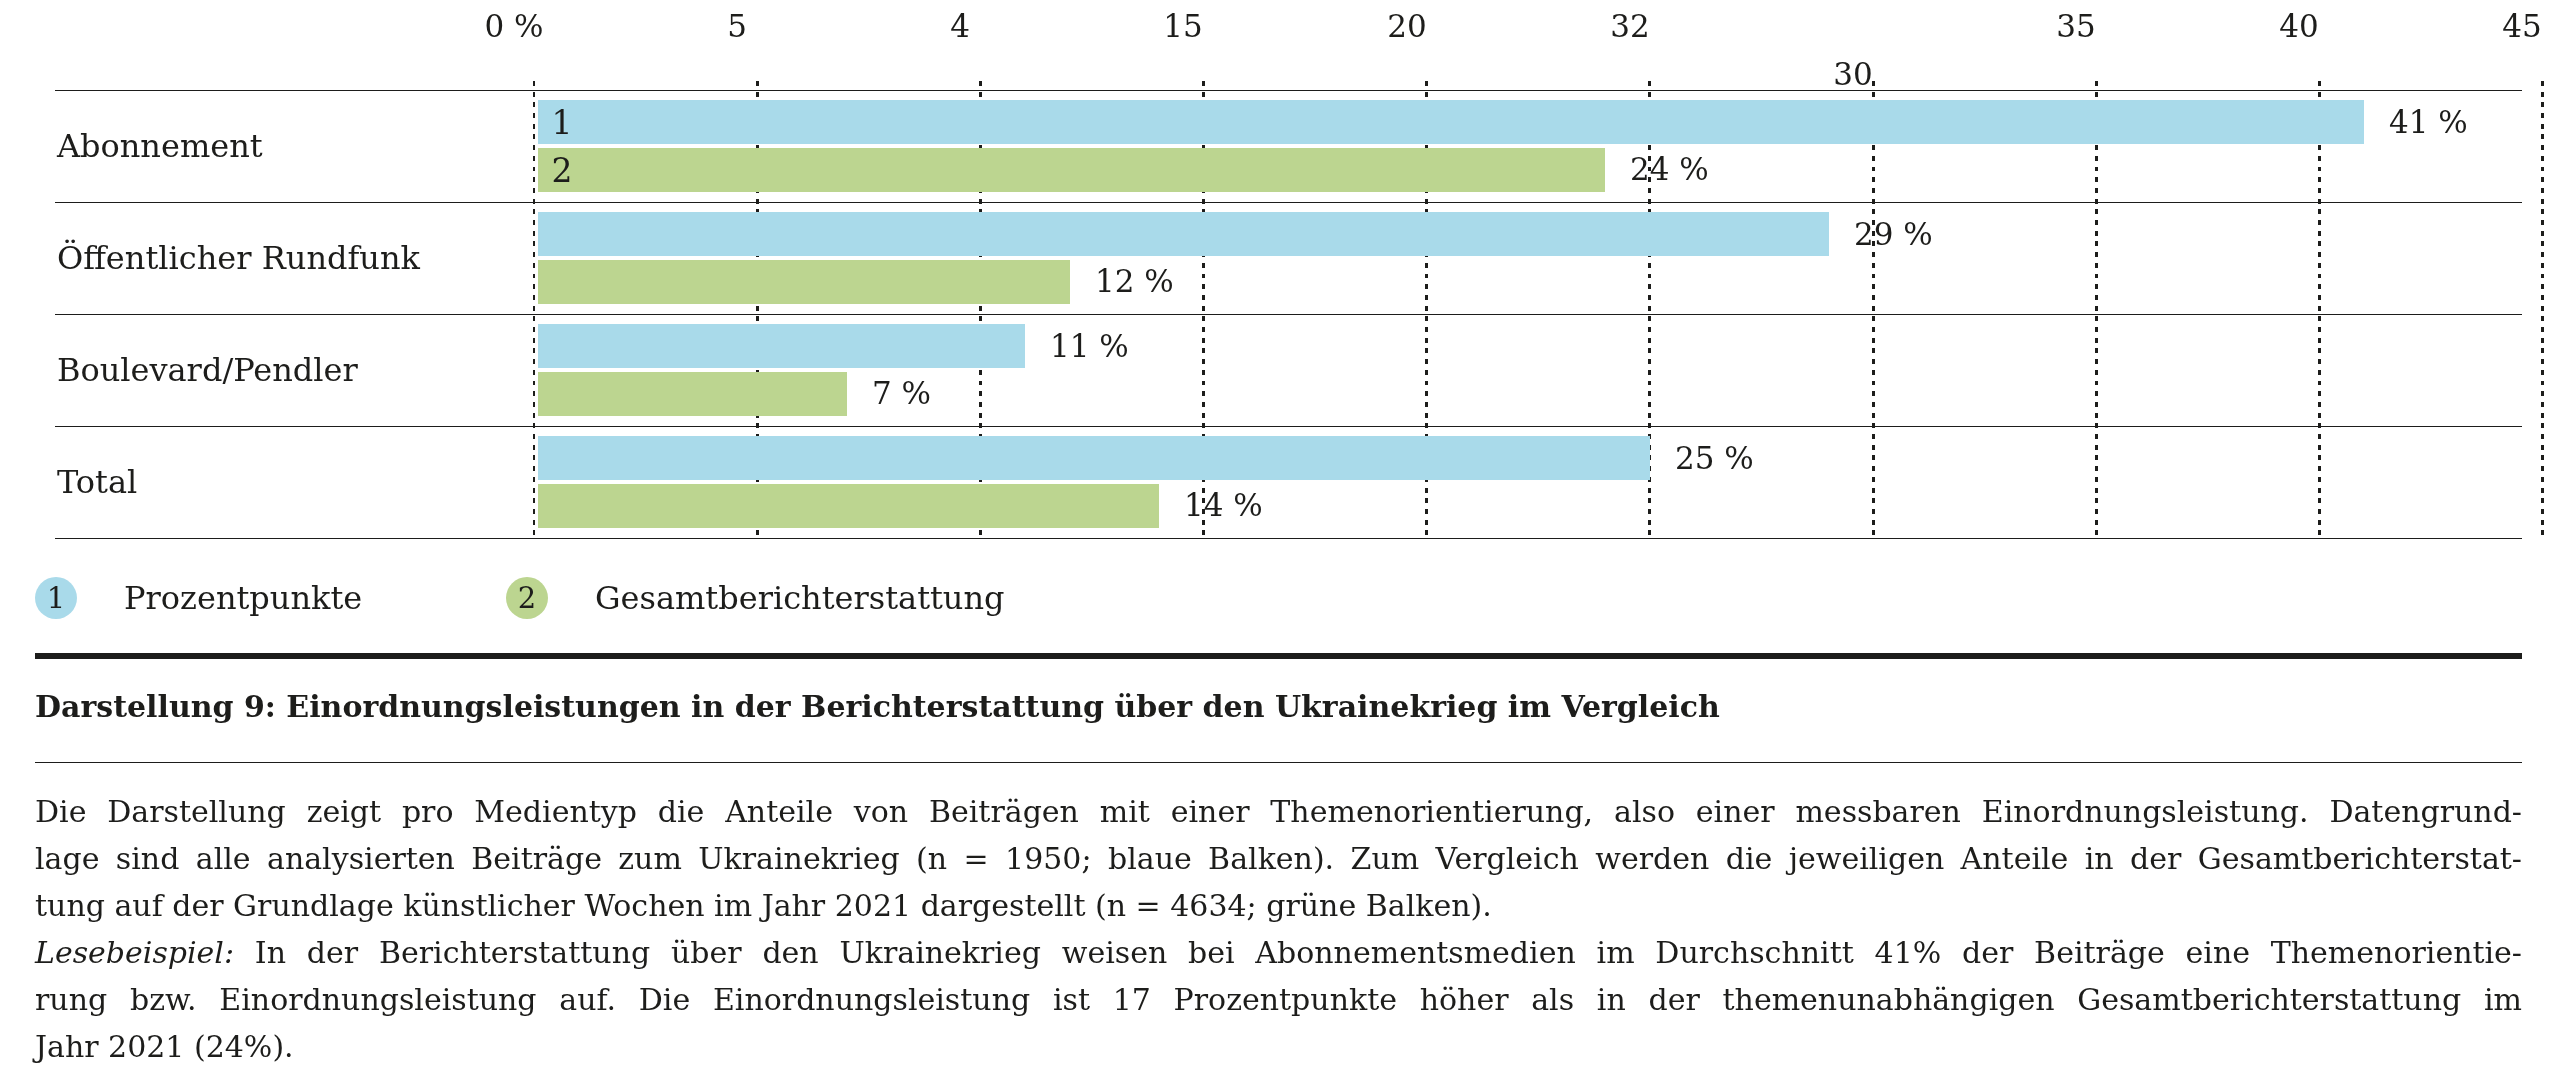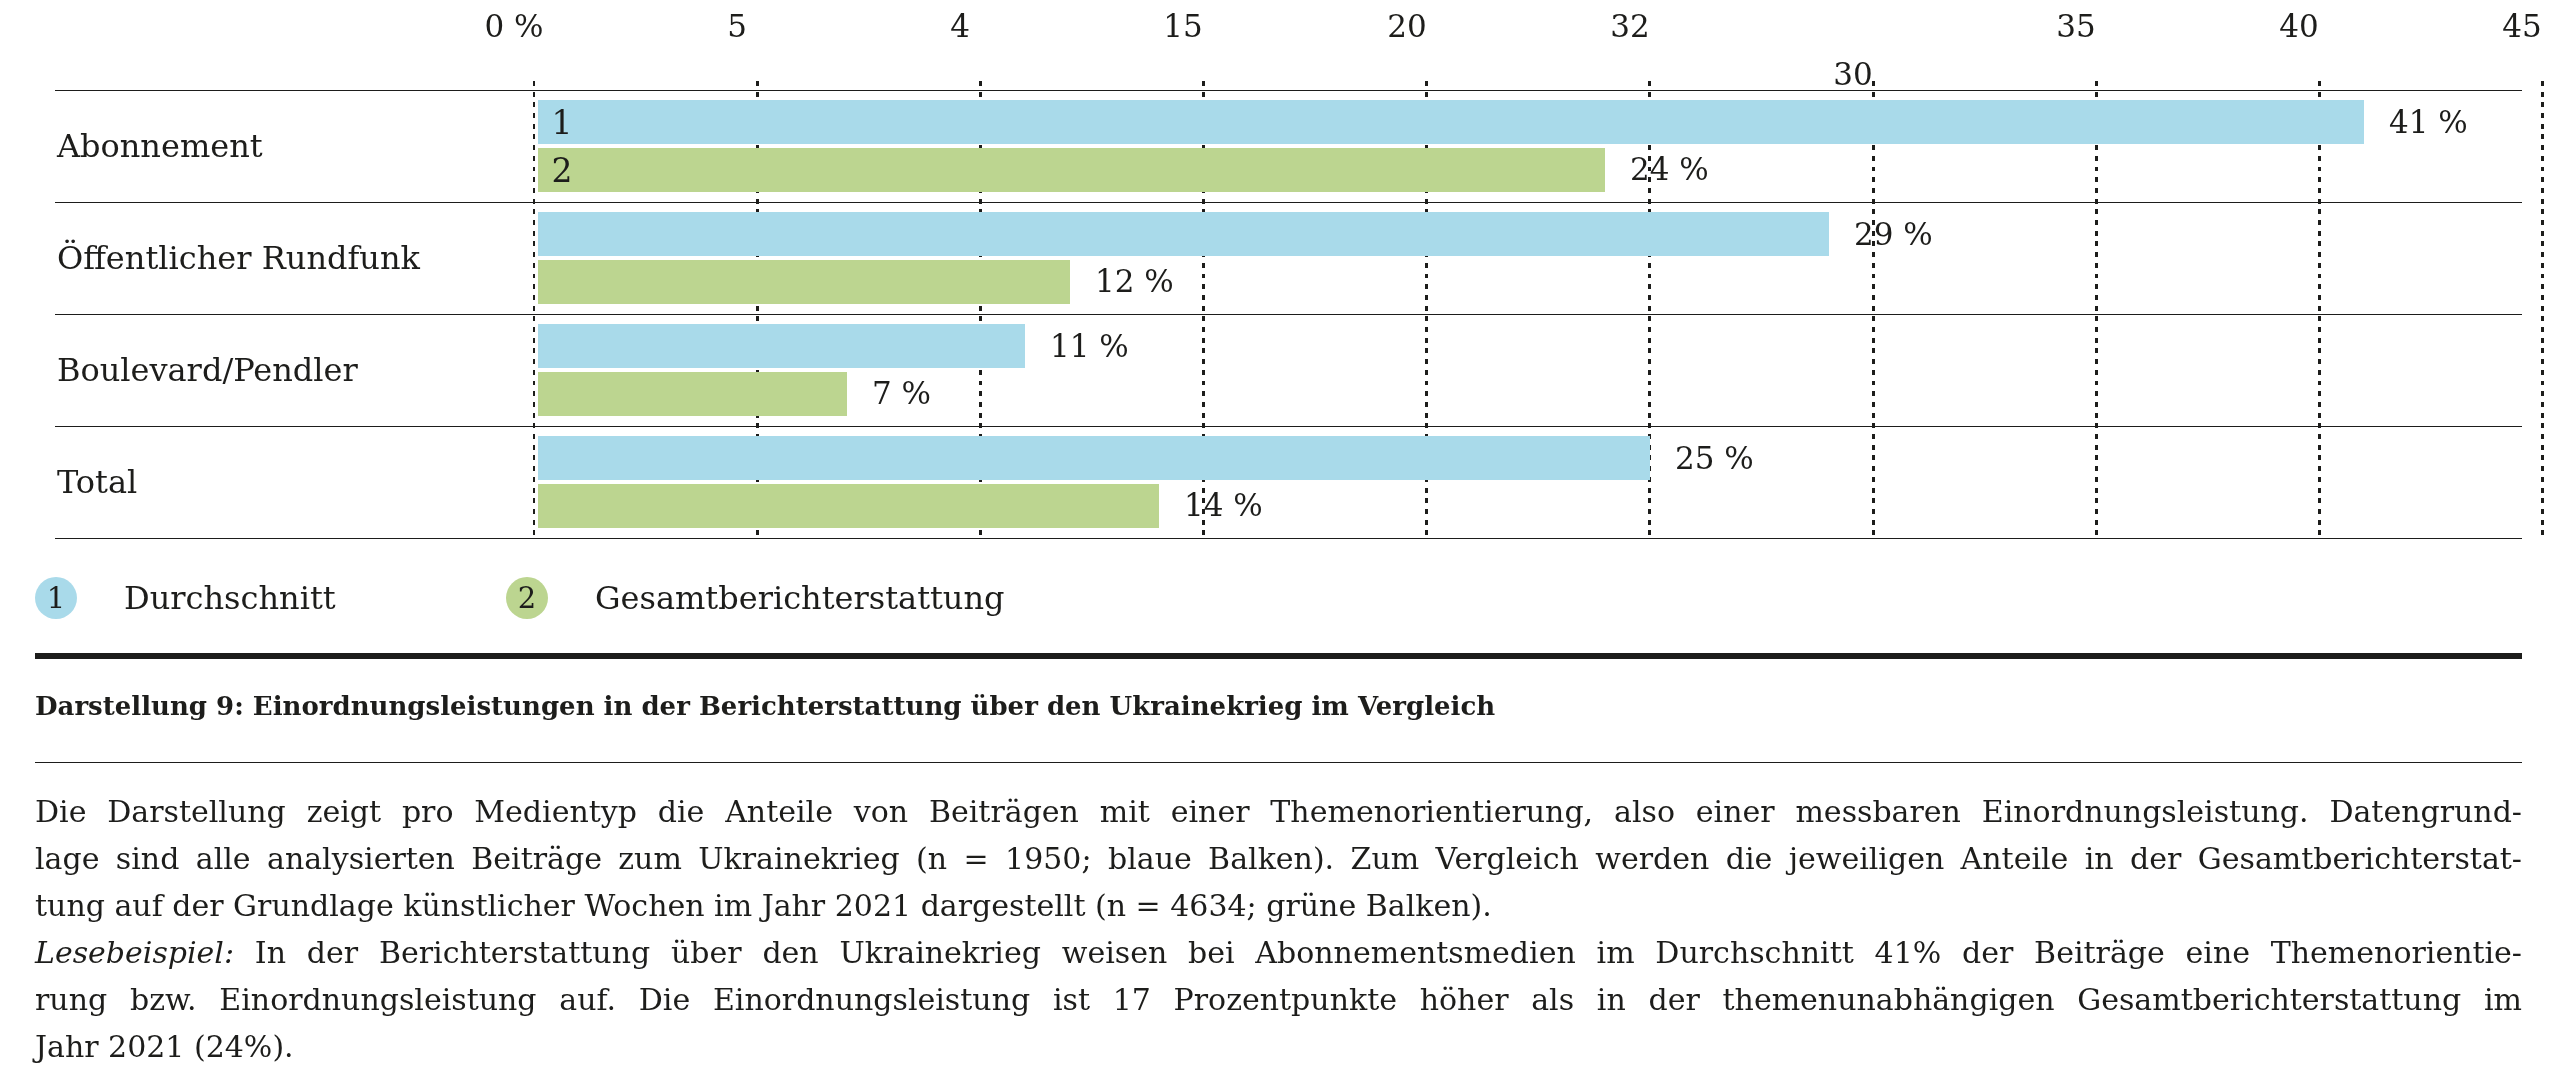--- a/index.html
+++ b/index.html
@@ -49,21 +49,21 @@
     width: 42px; height: 42px; border-radius: 50%;
     display: flex; align-items: center; justify-content: center;
     font-size: 29px; flex: 0 0 auto;
   }
   .legend-label { margin-left: 47px; font-size: 32px; white-space: nowrap; }
 
   
   .rule-thick { margin: 27px 0 0 35px; width: 2487px; height: 5.8px; background: #1d1d1b; }
   .caption {
     margin: 27px 0 10px 35px; width: 2487px;
-    font-size: 26px; font-weight: bold; line-height: 41px; white-space: nowrap;
+    font-size: 30px; font-weight: bold; line-height: 41px; white-space: nowrap;
   }
   .rule-thin { margin: 35px 0 0 35px; width: 2487px; height: 1.9px; background: #1d1d1b; }
   .body-text { margin: 25px 0 0 35px; width: 2487px; font-size: 30px; line-height: 47px; }
   .body-line { text-align: justify; }
   .body-line.just { text-align-last: justify; }
   .body-line.last { text-align-last: left; }
   .italic { font-style: italic; margin-top: 8px; }
 </style>
 </head>
 <body>
@@ -127,21 +127,21 @@
           <div class="value-label" style="left: 1620px; top: 31px;">25 %</div>
           <div class="bar green" style="left: 483px; width: 621px; background: rgb(188, 213, 144);"></div>
           <div class="value-label" style="left: 1129px; top: 78px;">14 %</div>
         </div>
       </div>
   </div>
 
   <div class="legend">
       <div class="legend-item first">
         <div class="legend-marker" style="background: rgb(169, 218, 234);">1</div>
-        <div class="legend-label">Durchschnitt</div>
+        <div class="legend-label">Prozentpunkte</div>
       </div>
       <div class="legend-item">
         <div class="legend-marker" style="background: rgb(188, 213, 144);">2</div>
         <div class="legend-label">Gesamtberichterstattung</div>
       </div>
     </div>
 
   <div class="rule-thick"></div>
 
   <div class="caption">Darstellung 9: Einordnungsleistungen in der Berichterstattung über den Ukrainekrieg im Vergleich</div>

